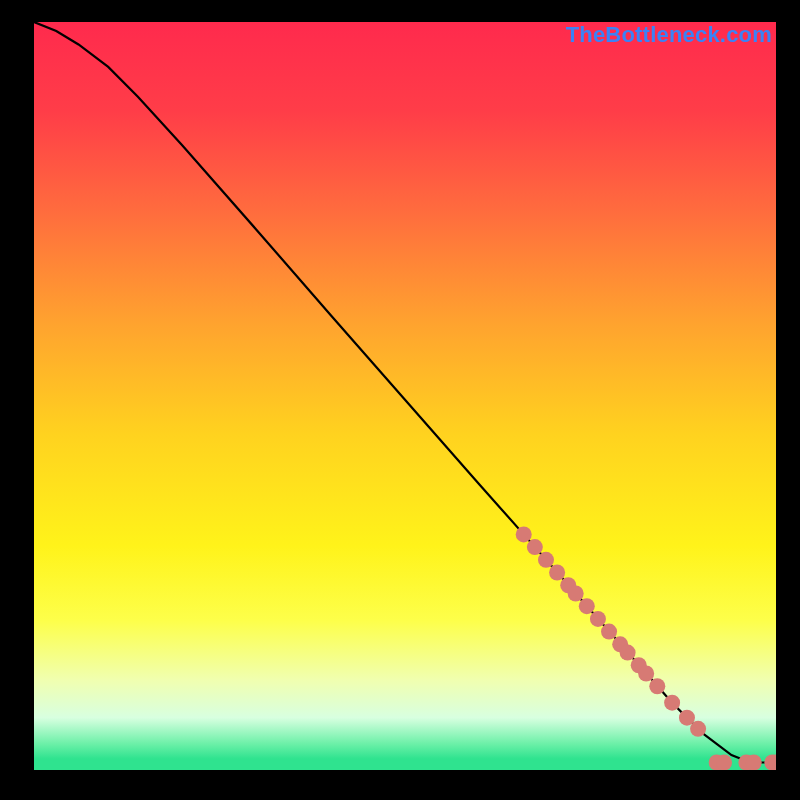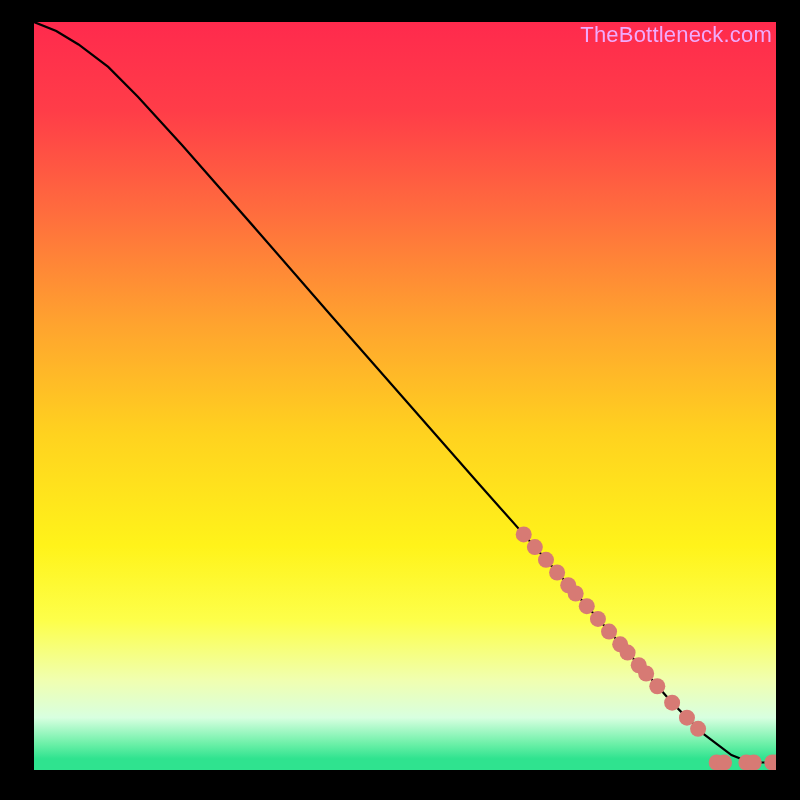--- a/index.html
+++ b/index.html
@@ -23,22 +23,22 @@
     top: 22px;
     width: 742px;
     height: 748px;
     overflow: hidden;
   }
   .watermark {
     position: absolute;
     top: 0;
     right: 4px;
     font-size: 22px;
-    font-weight: 400;
-    color: #f0abfc;
+    font-weight: 700;
+    color: #3b82f6;
     letter-spacing: 0.2px;
     z-index: 10;
     user-select: none;
   }
   svg {
     display: block;
   }
 </style>
 </head>
 <body>

